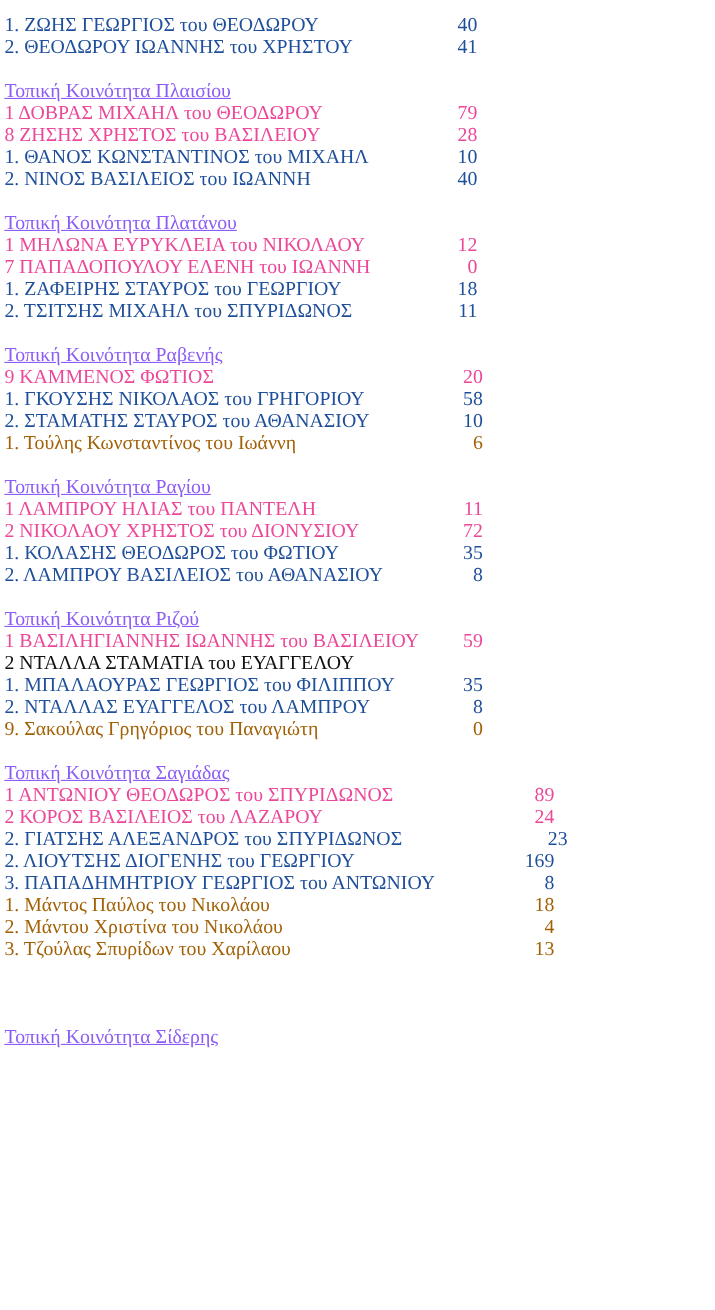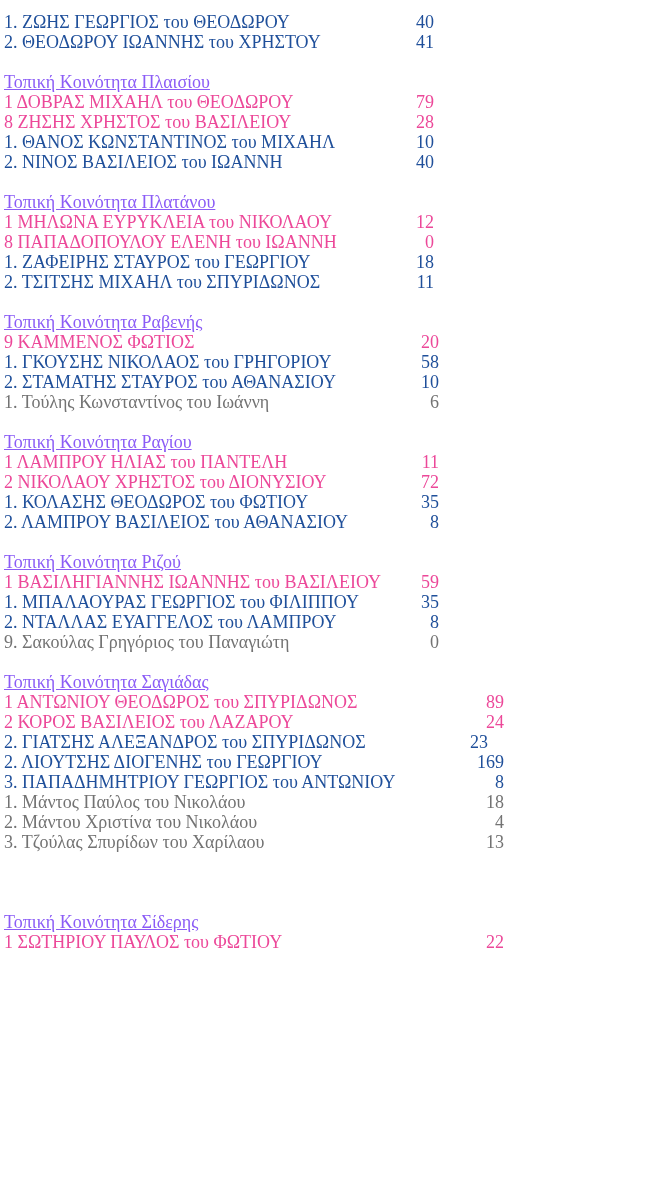--- a/index.html
+++ b/index.html
@@ -6,21 +6,21 @@
   body { width: 650px; height: 1191px; position: relative; overflow: hidden;
          font-family: "Liberation Serif", "DejaVu Serif", serif; font-size: 18px; }
   .doc { position: absolute; left: 4px; top: 0; width: 640px; }
   .row { display: flex; height: 20px; line-height: 20px; }
   .name { flex: 0 0 auto; white-space: nowrap; }
   .votes { position: absolute; right: 0; text-align: right; }
   .row { position: relative; }
   .title { text-decoration: underline; color: #8b5cf6; height: 20px; line-height: 20px; }
   .green { color: #ec4899; }
   .blue  { color: #1f4f9a; }
-  .red   { color: #737373; }
+  .red   { color: #a16207; }
   .black { color: #111111; }
   .gap { height: 20px; }
   .gap2 { height: 60px; }
 </style>
 </head>
 <body>
 
 <div class="doc">
 
   <div style="height:12px"></div>
@@ -55,21 +55,21 @@
   </div>
   <div class="gap"></div>
 
   <div class="section">
     <div class="title">Τοπική Κοινότητα Πλατάνου</div>
     <div class="row green">
         <span class="name">1 ΜΗΛΩΝΑ ΕΥΡΥΚΛΕΙΑ του ΝΙΚΟΛΑΟΥ</span>
         <span class="votes" style="right:210px">12</span>
       </div>
     <div class="row green">
-        <span class="name">8 ΠΑΠΑΔΟΠΟΥΛΟΥ ΕΛΕΝΗ του ΙΩΑΝΝΗ</span>
+        <span class="name">7 ΠΑΠΑΔΟΠΟΥΛΟΥ ΕΛΕΝΗ του ΙΩΑΝΝΗ</span>
         <span class="votes" style="right:210px">0</span>
       </div>
     <div class="row blue">
         <span class="name">1. ΖΑΦΕΙΡΗΣ ΣΤΑΥΡΟΣ του ΓΕΩΡΓΙΟΥ</span>
         <span class="votes" style="right:210px">18</span>
       </div>
     <div class="row blue">
         <span class="name">2. ΤΣΙΤΣΗΣ ΜΙΧΑΗΛ του ΣΠΥΡΙΔΩΝΟΣ</span>
         <span class="votes" style="right:210px">11</span>
       </div>
@@ -117,20 +117,24 @@
       </div>
   </div>
   <div class="gap"></div>
 
   <div class="section">
     <div class="title">Τοπική Κοινότητα Ριζού</div>
     <div class="row green">
         <span class="name">1 ΒΑΣΙΛΗΓΙΑΝΝΗΣ ΙΩΑΝΝΗΣ του ΒΑΣΙΛΕΙΟΥ</span>
         <span class="votes" style="right:205px">59</span>
       </div>
+    <div class="row black">
+        <span class="name">2 ΝΤΑΛΛΑ ΣΤΑΜΑΤΙΑ του ΕΥΑΓΓΕΛΟΥ</span>
+        <span class="votes" style="right:205px"></span>
+      </div>
     <div class="row blue">
         <span class="name">1. ΜΠΑΛΑΟΥΡΑΣ ΓΕΩΡΓΙΟΣ του ΦΙΛΙΠΠΟΥ</span>
         <span class="votes" style="right:205px">35</span>
       </div>
     <div class="row blue">
         <span class="name">2. ΝΤΑΛΛΑΣ ΕΥΑΓΓΕΛΟΣ του ΛΑΜΠΡΟΥ</span>
         <span class="votes" style="right:205px">8</span>
       </div>
     <div class="row red">
         <span class="name">9. Σακούλας Γρηγόριος του Παναγιώτη</span>
@@ -144,21 +148,21 @@
     <div class="row green">
         <span class="name">1 ΑΝΤΩΝΙΟΥ ΘΕΟΔΩΡΟΣ του ΣΠΥΡΙΔΩΝΟΣ</span>
         <span class="votes" style="right:140px">89</span>
       </div>
     <div class="row green">
         <span class="name">2 ΚΟΡΟΣ ΒΑΣΙΛΕΙΟΣ του ΛΑΖΑΡΟΥ</span>
         <span class="votes" style="right:140px">24</span>
       </div>
     <div class="row blue">
         <span class="name">2. ΓΙΑΤΣΗΣ ΑΛΕΞΑΝΔΡΟΣ του ΣΠΥΡΙΔΩΝΟΣ</span>
-        <span class="votes" style="right:156px">23</span>
+        <span class="votes" style="right:128px">23</span>
       </div>
     <div class="row blue">
         <span class="name">2. ΛΙΟΥΤΣΗΣ ΔΙΟΓΕΝΗΣ του ΓΕΩΡΓΙΟΥ</span>
         <span class="votes" style="right:140px">169</span>
       </div>
     <div class="row blue">
         <span class="name">3. ΠΑΠΑΔΗΜΗΤΡΙΟΥ ΓΕΩΡΓΙΟΣ του ΑΝΤΩΝΙΟΥ</span>
         <span class="votes" style="right:140px">8</span>
       </div>
     <div class="row red">
@@ -171,18 +175,14 @@
       </div>
     <div class="row red">
         <span class="name">3. Τζούλας Σπυρίδων του Χαρίλαου</span>
         <span class="votes" style="right:140px">13</span>
       </div>
   </div>
   <div class="gap2"></div>
 
   <div class="section">
     <div class="title">Τοπική Κοινότητα Σίδερης</div>
-    <div class="row green">
-        <span class="name">1 ΣΩΤΗΡΙΟΥ ΠΑΥΛΟΣ του ΦΩΤΙΟΥ</span>
-        <span class="votes" style="right:140px">22</span>
-      </div>
   </div>
 </div>
 
 </body></html>

